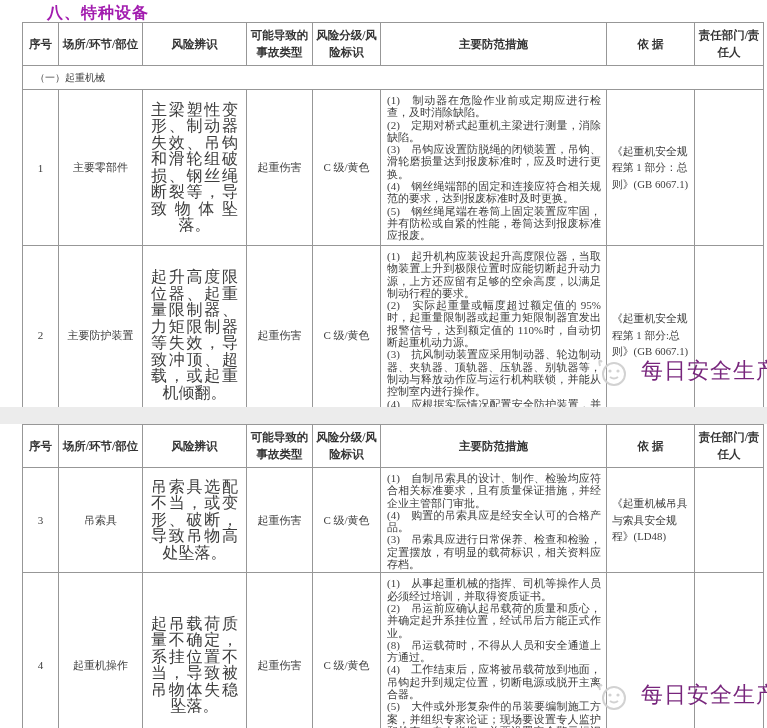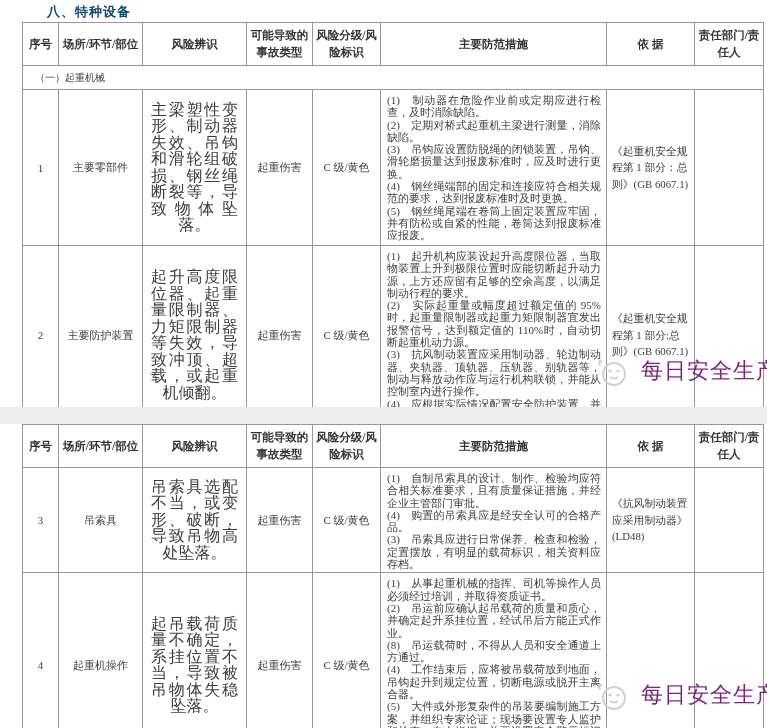--- a/index.html
+++ b/index.html
@@ -3,21 +3,21 @@
 <meta charset="utf-8">
 <style>
   html,body { margin:0; padding:0; }
   .page {
     position:relative; width:767px; height:728px; background:#ffffff;
     overflow:hidden;
     font-family:"Liberation Serif","DejaVu Serif",serif; color:#3d3d3d;
   }
   .doc-title {
     position:absolute; left:47px; top:3px;
-    font-size:13px; font-weight:bold; color:#0c4a6e; letter-spacing:1px;
+    font-size:16px; font-weight:bold; color:#a21caf; letter-spacing:1px;
   }
   .band { position:absolute; left:0; top:407px; width:767px; height:17px; background:#ececec; }
 
   table.risk {
     position:absolute; left:22px; width:741px;
     border-collapse:collapse; table-layout:fixed; background:#fff;
   }
   #t1 { top:22px; }
   #t2 { top:424px; }
   td,th { border:1px solid #979797; overflow:hidden; }
@@ -153,21 +153,21 @@
       <td class="c-no">3</td>
       <td class="c-loc">吊索具</td>
       <td class="c-risk">吊索具选配不当，或变形、破断，导致吊物高处坠落。</td>
       <td class="c-acc">起重伤害</td>
       <td class="c-lvl">C 级/黄色</td>
       <td class="c-meas">
         <div class="m">(1)　自制吊索具的设计、制作、检验均应符合相关标准要求，且有质量保证措施，并经企业主管部门审批。</div>
         <div class="m">(4)　购置的吊索具应是经安全认可的合格产品。</div>
         <div class="m">(3)　吊索具应进行日常保养、检查和检验，定置摆放，有明显的载荷标识，相关资料应存档。</div>
       </td>
-      <td class="c-basis">《抗风制动装置应采用制动器》(LD48)</td>
+      <td class="c-basis">《起重机械吊具与索具安全规程》(LD48)</td>
       <td class="c-resp"></td>
     </tr>
     <tr class="r4">
       <td class="c-no">4</td>
       <td class="c-loc">起重机操作</td>
       <td class="c-risk">起吊载荷质量不确定，系挂位置不当，导致被吊物体失稳坠落。</td>
       <td class="c-acc">起重伤害</td>
       <td class="c-lvl">C 级/黄色</td>
       <td class="c-meas">
         <div class="m">(1)　从事起重机械的指挥、司机等操作人员必须经过培训，并取得资质证书。</div>

